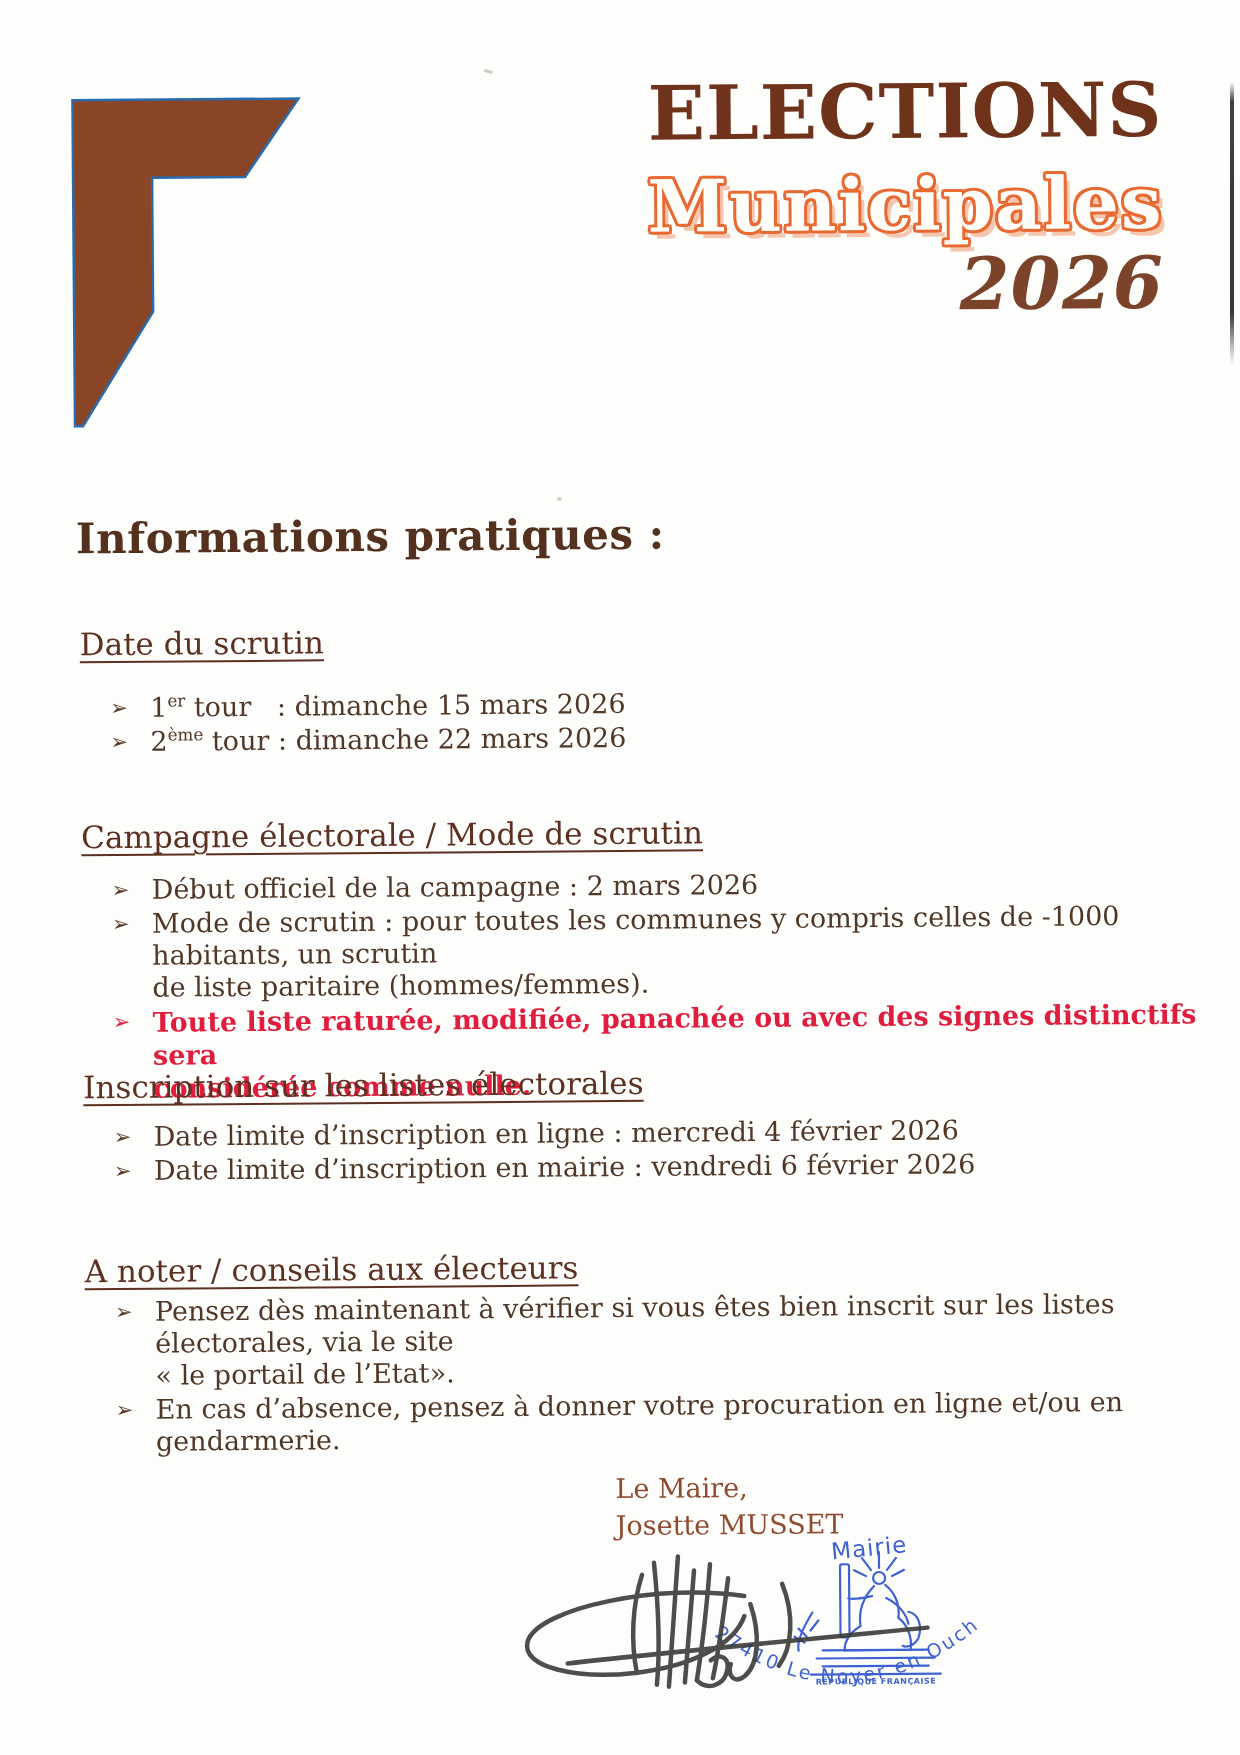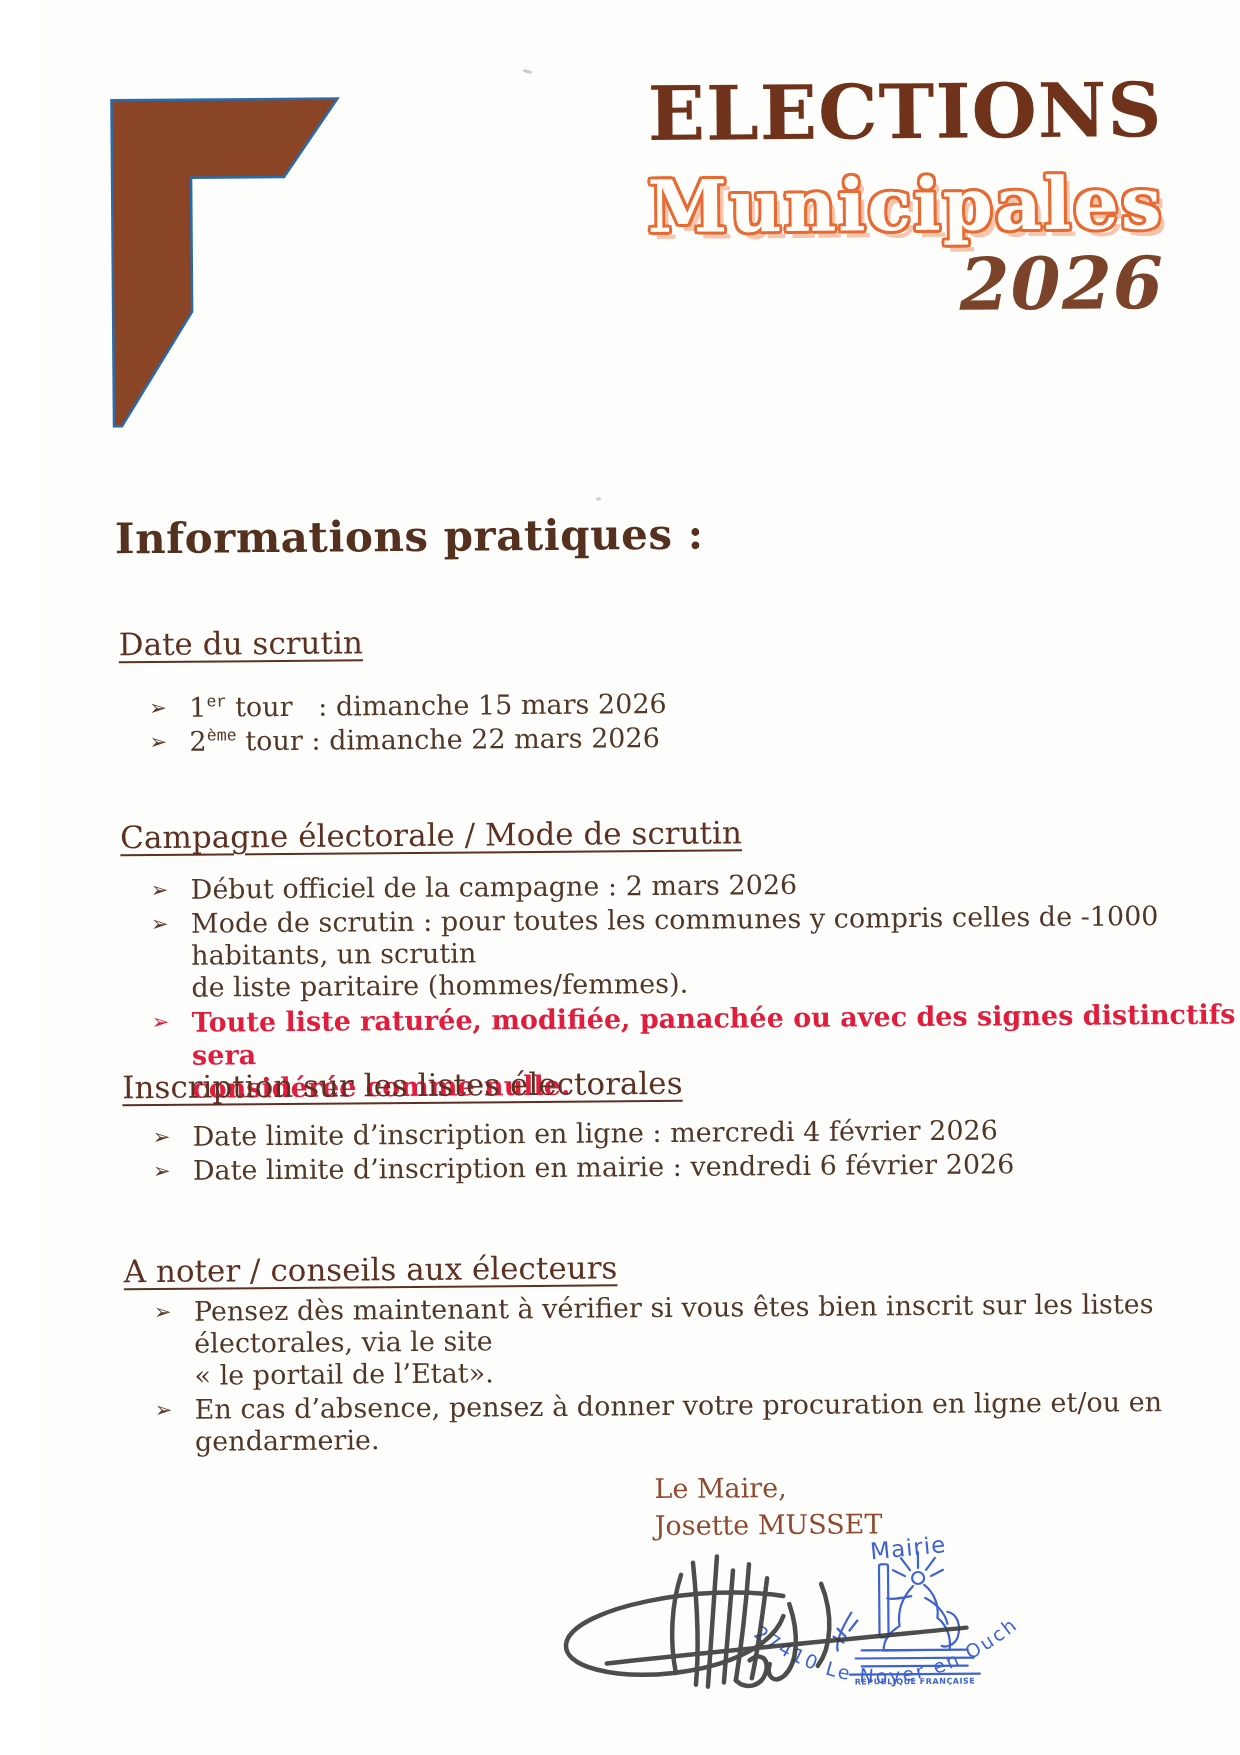--- a/index.html
+++ b/index.html
@@ -2,21 +2,21 @@
 <html><head>
 <meta charset="utf-8">
 <style>
   html,body{margin:0;padding:0;}
   body{
     width:1240px;height:1755px;
     background:#ffffff;
     font-family:"DejaVu Serif", serif;
     overflow:hidden;position:relative;
   }
-  .sheet{position:absolute;inset:0;background:#fdfdfb;margin-left:39px;}
+  .sheet{position:absolute;inset:0;background:#fdfdfb;}
   .content{position:absolute;inset:0;transform:rotate(-0.45deg);transform-origin:620px 40px;}
 
   
   .logo-svg{position:absolute;left:0;top:0;}
   .title-block{position:absolute;top:78px;right:78px;text-align:right;}
   .title-elections{
     font-size:75px;font-weight:bold;line-height:72px;letter-spacing:1px;
     color:#6f331b;
   }
   .title-municipales{
@@ -61,21 +61,21 @@
     display:flex;align-items:flex-start;
     padding-left:30px;margin-bottom:2px;
     font-size:27px;line-height:32px;
   }
   .bullet-arrow{
     flex:0 0 40px;font-family:"DejaVu Sans",sans-serif;
     font-size:21px;line-height:32px;color:#5a3a28;
   }
   .bullet-text{white-space:pre;}
   .bullet-lines{white-space:normal;}
-  .sup{font-size:0.62em;vertical-align:super;line-height:0;font-family:Liberation Mono, monospace;}
+  .sup{font-size:0.62em;vertical-align:super;line-height:0;}
   li.red-bold{color:#e01d3d;font-weight:bold;line-height:33px;margin-top:2px;}
   li.red-bold .bullet-arrow{color:#e01d3d;}
 
   
   .sig-block{
     position:absolute;left:604px;top:1470px;
     font-size:27px;line-height:37px;color:#8f4a30;
   }
 
   .stamp-svg{position:absolute;left:660px;top:1534px;opacity:0.92;}

